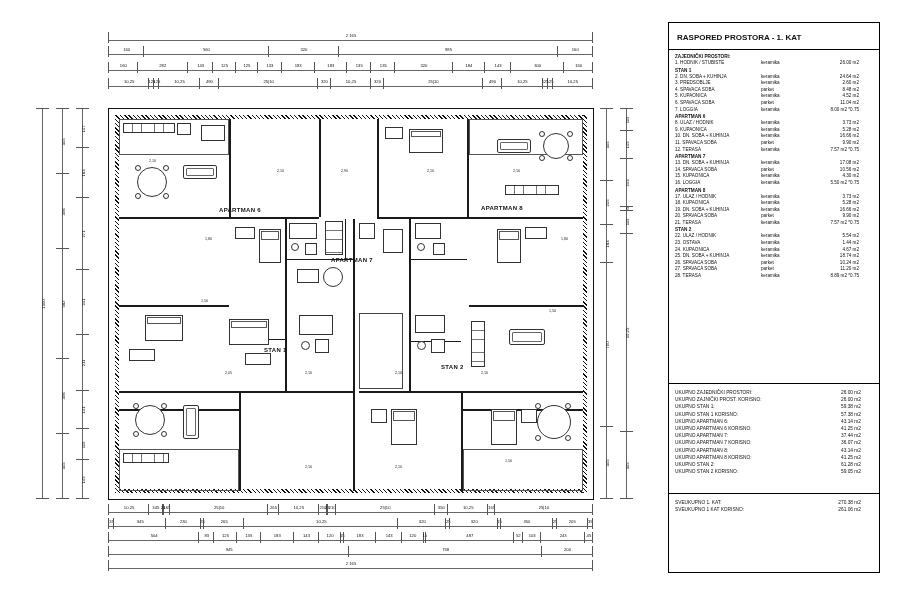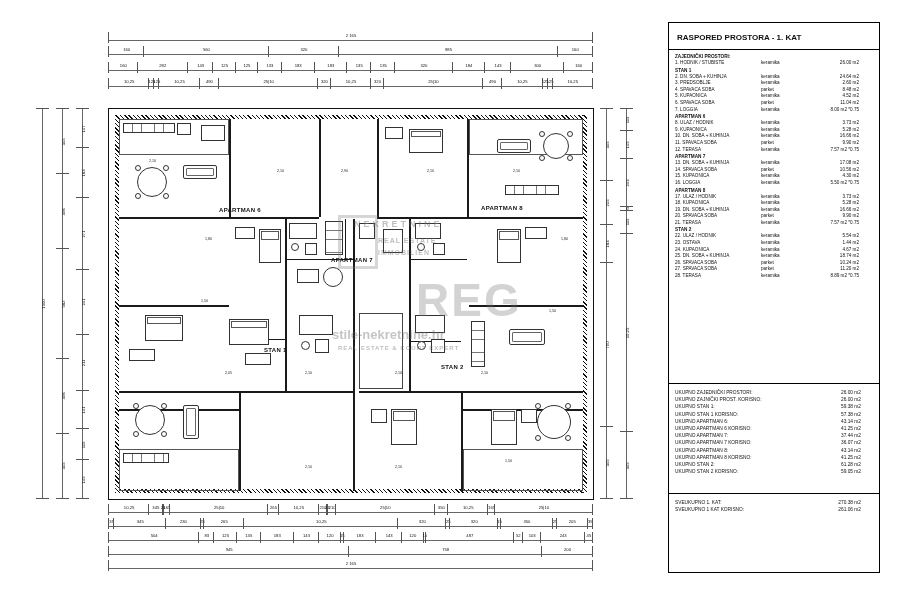--- a/index.html
+++ b/index.html
@@ -812,23 +812,14 @@
           <div class="n">SVEUKUPNO 1. KAT:</div>
           <div class="a">270.38 m2</div>
         </div>
         <div class="srow">
           <div class="n">SVEUKUPNO 1 KAT KORISNO:</div>
           <div class="a">261.06 m2</div>
         </div>
       </div>
   </div>
 
-  <div id="wm">
-    <div class="wtxt mid" id="wm1" style="left:34px;top:4px;">NEKRETNINE</div>
-    <div class="wtxt sm" id="wm2" style="left:58px;top:22px;">REAL ESTATE</div>
-    <div class="wtxt sm" id="wm3" style="left:58px;top:34px;">IMMOBILIEN</div>
-    <div class="box" style="left:18px;top:0px;width:34px;height:48px;"></div>
-    <div class="wtxt big" id="wm4" style="left:96px;top:58px;">REG</div>
-    <div class="wtxt" id="wm5" style="left:12px;top:112px;font-size:13px;color:rgba(110,110,110,.40);">stile-nekretnine.hr</div>
-    <div class="wtxt" id="wm6" style="left:18px;top:130px;font-size:6px;color:rgba(110,110,110,.45);letter-spacing:1px;">REAL ESTATE &amp; COURT EXPERT</div>
-  </div>
 
 </div>
 
 </body></html>

